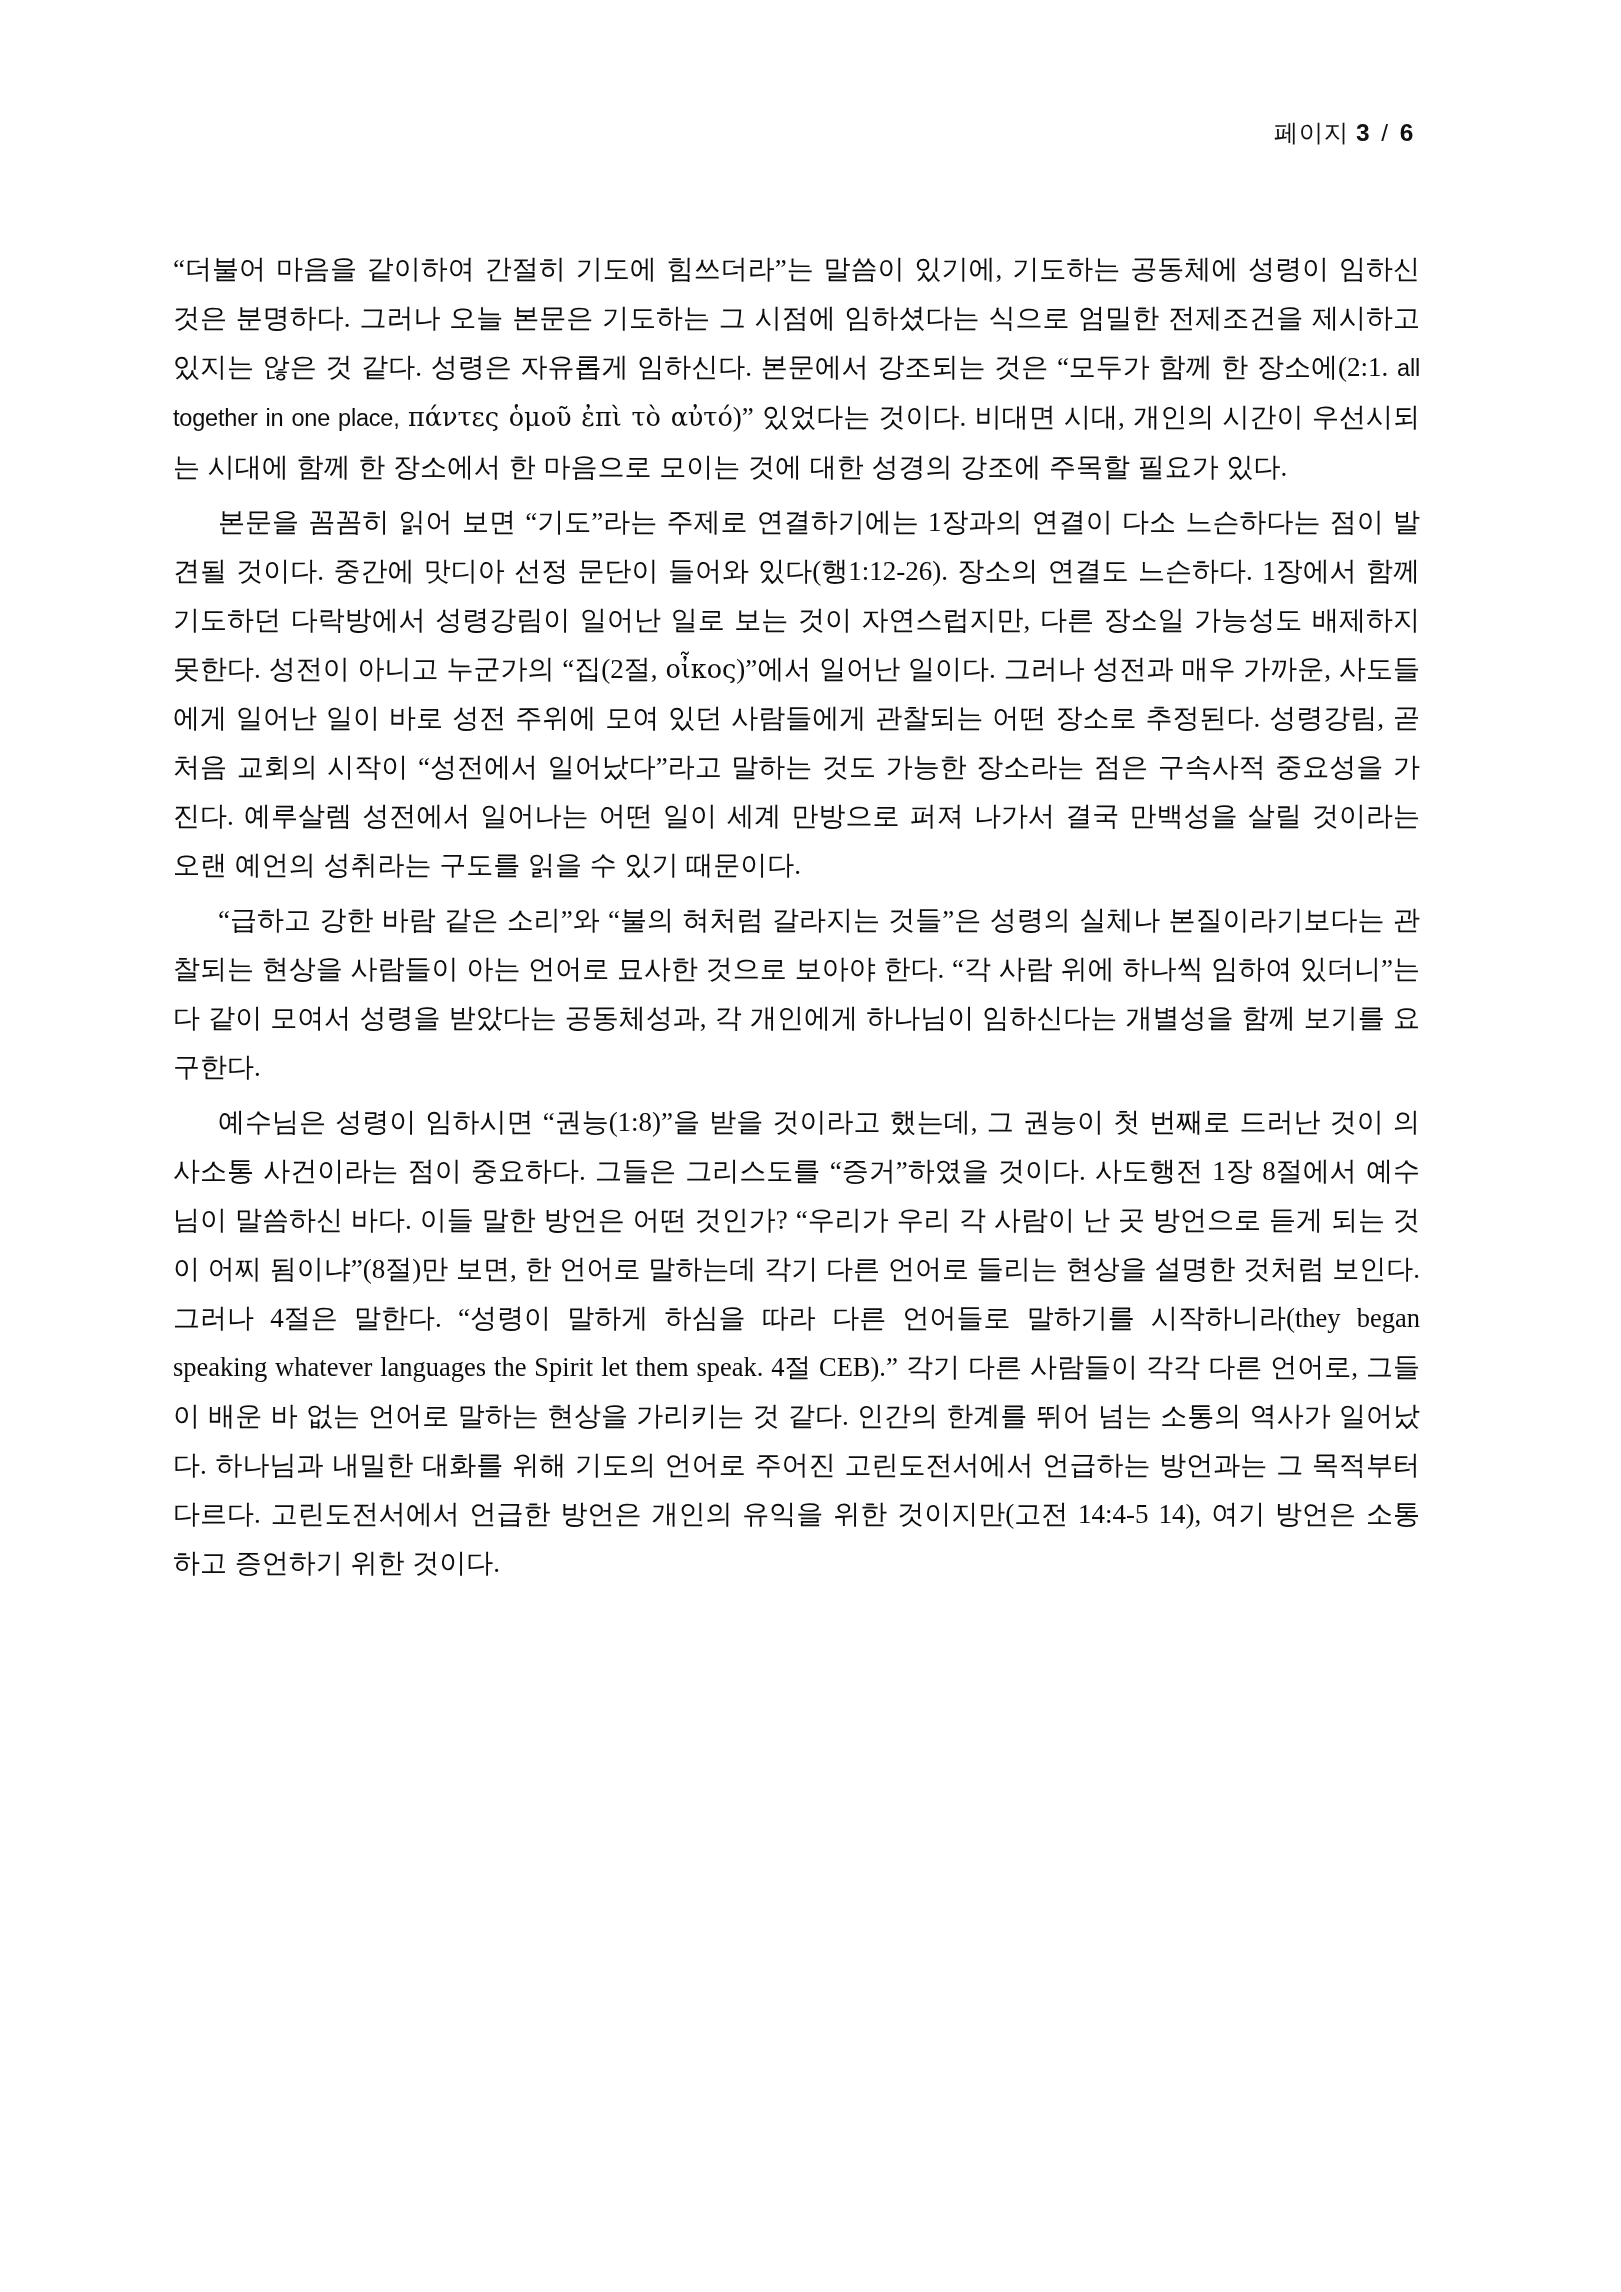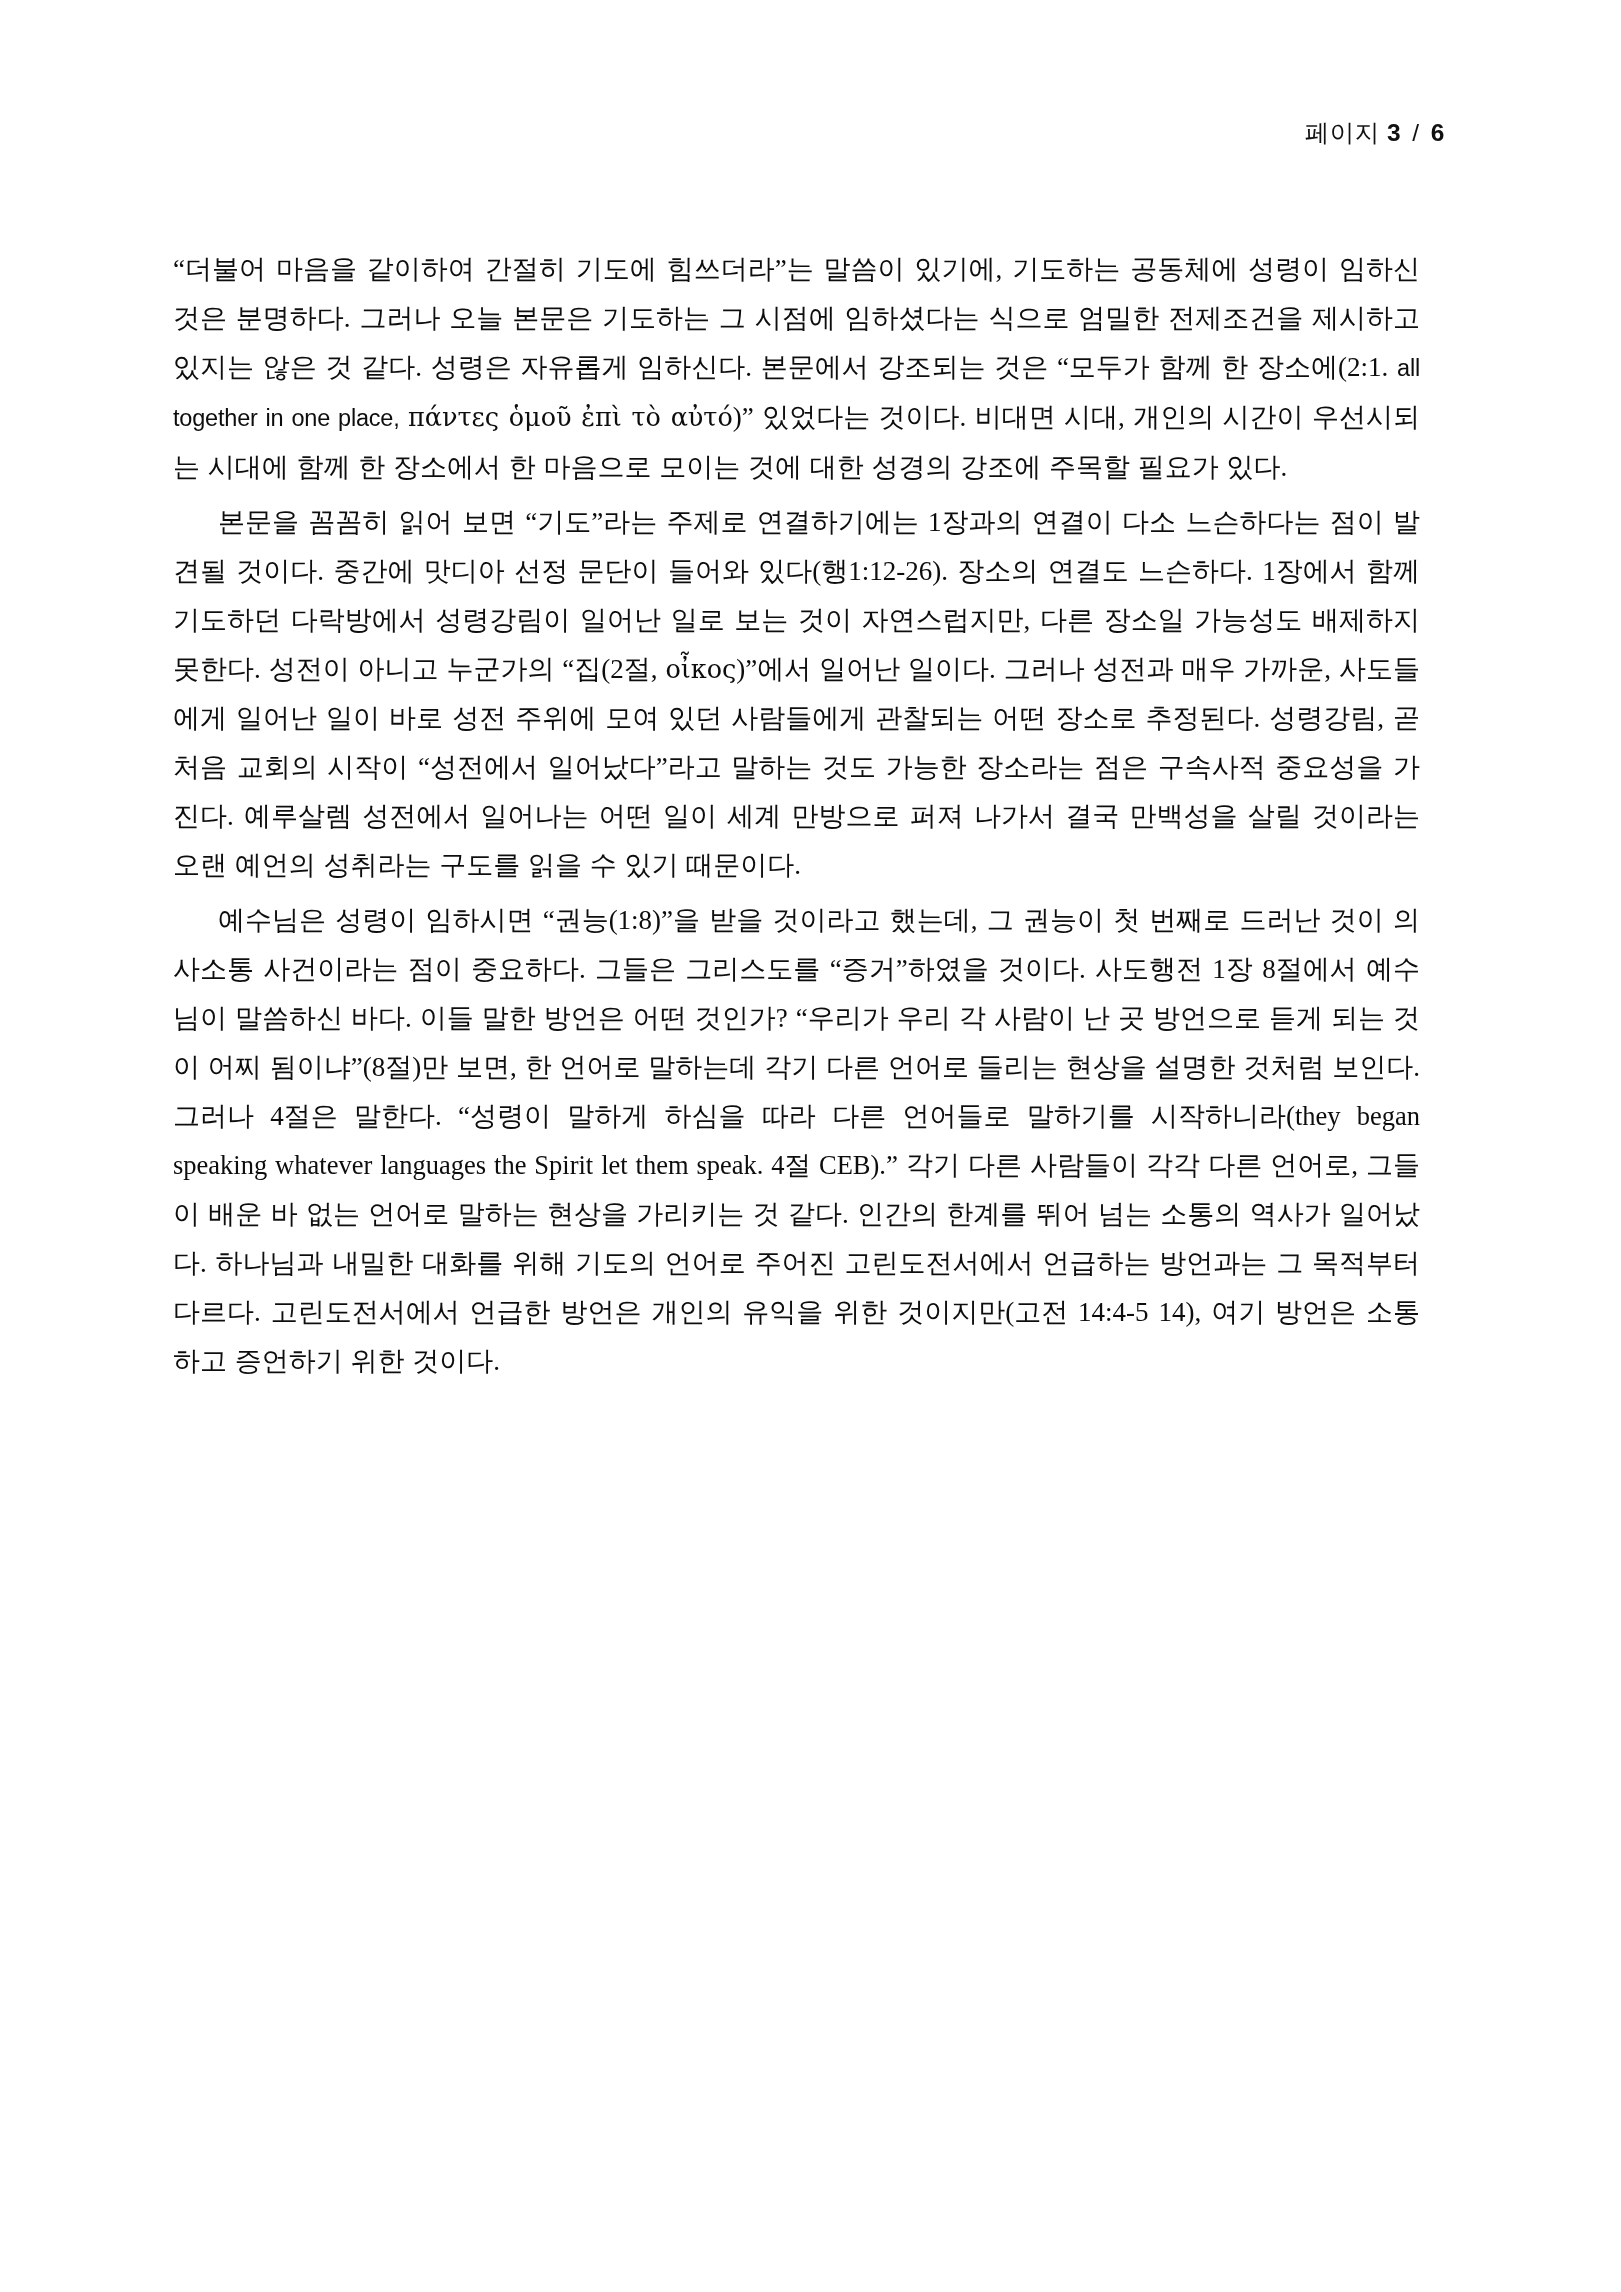--- a/index.html
+++ b/index.html
@@ -13,21 +13,21 @@
     height: 2293px;
     background: #ffffff;
     margin: 0 auto;
     box-sizing: border-box;
     font-family: "Liberation Serif", serif;
     color: #0d0d0d;
   }
   .header {
     position: absolute;
     top: 116px;
-    right: 176px;
+    right: 207px;
     font-family: "Liberation Sans", sans-serif;
     font-size: 24.5px;
     letter-spacing: 0.5px;
     color: #111111;
     white-space: nowrap;
   }
   .header .pg-label { font-weight: 400; }
   .header .pg-num { font-weight: 700; }
   .header .pg-sep { font-weight: 400; padding: 0 3.9px; }
   .header .pg-total { font-weight: 700; }
@@ -72,17 +72,18 @@
   <div class="header">
     <span class="pg-label">페이지</span>
     <span class="pg-num">3</span>
     <span class="pg-sep">/</span>
     <span class="pg-total">6</span>
   </div>
 
   <div class="body-area" id="body-area">
       <p class="para"><span>“더불어 마음을 같이하여 간절히 기도에 힘쓰더라”는 말씀이 있기에, 기도하는 공동체에 성령이 임하신 것은 분명하다. 그러나 오늘 본문은 기도하는 그 시점에 임하셨다는 식으로 엄밀한 전제조건을 제시하고 있지는 않은 것 같다. 성령은 자유롭게 임하신다. 본문에서 강조되는 것은 “모두가 함께 한 장소에(2:1. </span><span class="lat">all together in one place,</span><span> </span><span class="grk">πάντες ὁμοῦ ἐπὶ τὸ αὐτό</span><span>)” 있었다는 것이다. 비대면 시대, 개인의 시간이 우선시되는 시대에 함께 한 장소에서 한 마음으로 모이는 것에 대한 성경의 강조에 주목할 필요가 있다.</span></p>
       <p class="para indent"><span>본문을 꼼꼼히 읽어 보면 “기도”라는 주제로 연결하기에는 1장과의 연결이 다소 느슨하다는 점이 발견될 것이다. 중간에 맛디아 선정 문단이 들어와 있다(행1:12-26). 장소의 연결도 느슨하다. 1장에서 함께 기도하던 다락방에서 성령강림이 일어난 일로 보는 것이 자연스럽지만, 다른 장소일 가능성도 배제하지 못한다. 성전이 아니고 누군가의 “집(2절, </span><span class="grk">οἶκος</span><span>)”에서 일어난 일이다. 그러나 성전과 매우 가까운, 사도들에게 일어난 일이 바로 성전 주위에 모여 있던 사람들에게 관찰되는 어떤 장소로 추정된다. 성령강림, 곧 처음 교회의 시작이 “성전에서 일어났다”라고 말하는 것도 가능한 장소라는 점은 구속사적 중요성을 가진다. 예루살렘 성전에서 일어나는 어떤 일이 세계 만방으로 퍼져 나가서 결국 만백성을 살릴 것이라는 오랜 예언의 성취라는 구도를 읽을 수 있기 때문이다.</span></p>
+      <p class="para indent"><span>“급하고 강한 바람 같은 소리”와 “불의 혀처럼 갈라지는 것들”은 성령의 실체나 본질이라기보다는 관찰되는 현상을 사람들이 아는 언어로 묘사한 것으로 보아야 한다. “각 사람 위에 하나씩 임하여 있더니”는 다 같이 모여서 성령을 받았다는 공동체성과, 각 개인에게 하나님이 임하신다는 개별성을 함께 보기를 요구한다.</span></p>
       <p class="para indent"><span>예수님은 성령이 임하시면 “권능(1:8)”을 받을 것이라고 했는데, 그 권능이 첫 번째로 드러난 것이 의사소통 사건이라는 점이 중요하다. 그들은 그리스도를 “증거”하였을 것이다. 사도행전 1장 8절에서 예수님이 말씀하신 바다. 이들 말한 방언은 어떤 것인가? “우리가 우리 각 사람이 난 곳 방언으로 듣게 되는 것이 어찌 됨이냐”(8절)만 보면, 한 언어로 말하는데 각기 다른 언어로 들리는 현상을 설명한 것처럼 보인다. 그러나 4절은 말한다. “성령이 말하게 하심을 따라 다른 언어들로 말하기를 시작하니라(</span><span class="serif-en">they began speaking whatever languages the Spirit let them speak. 4절 CEB).</span><span>” 각기 다른 사람들이 각각 다른 언어로, 그들이 배운 바 없는 언어로 말하는 현상을 가리키는 것 같다. 인간의 한계를 뛰어 넘는 소통의 역사가 일어났다. 하나님과 내밀한 대화를 위해 기도의 언어로 주어진 고린도전서에서 언급하는 방언과는 그 목적부터 다르다. 고린도전서에서 언급한 방언은 개인의 유익을 위한 것이지만(고전 14:4-5 14), 여기 방언은 소통하고 증언하기 위한 것이다.</span></p>
     </div>
 
 </div>
 
 
 </body></html>

